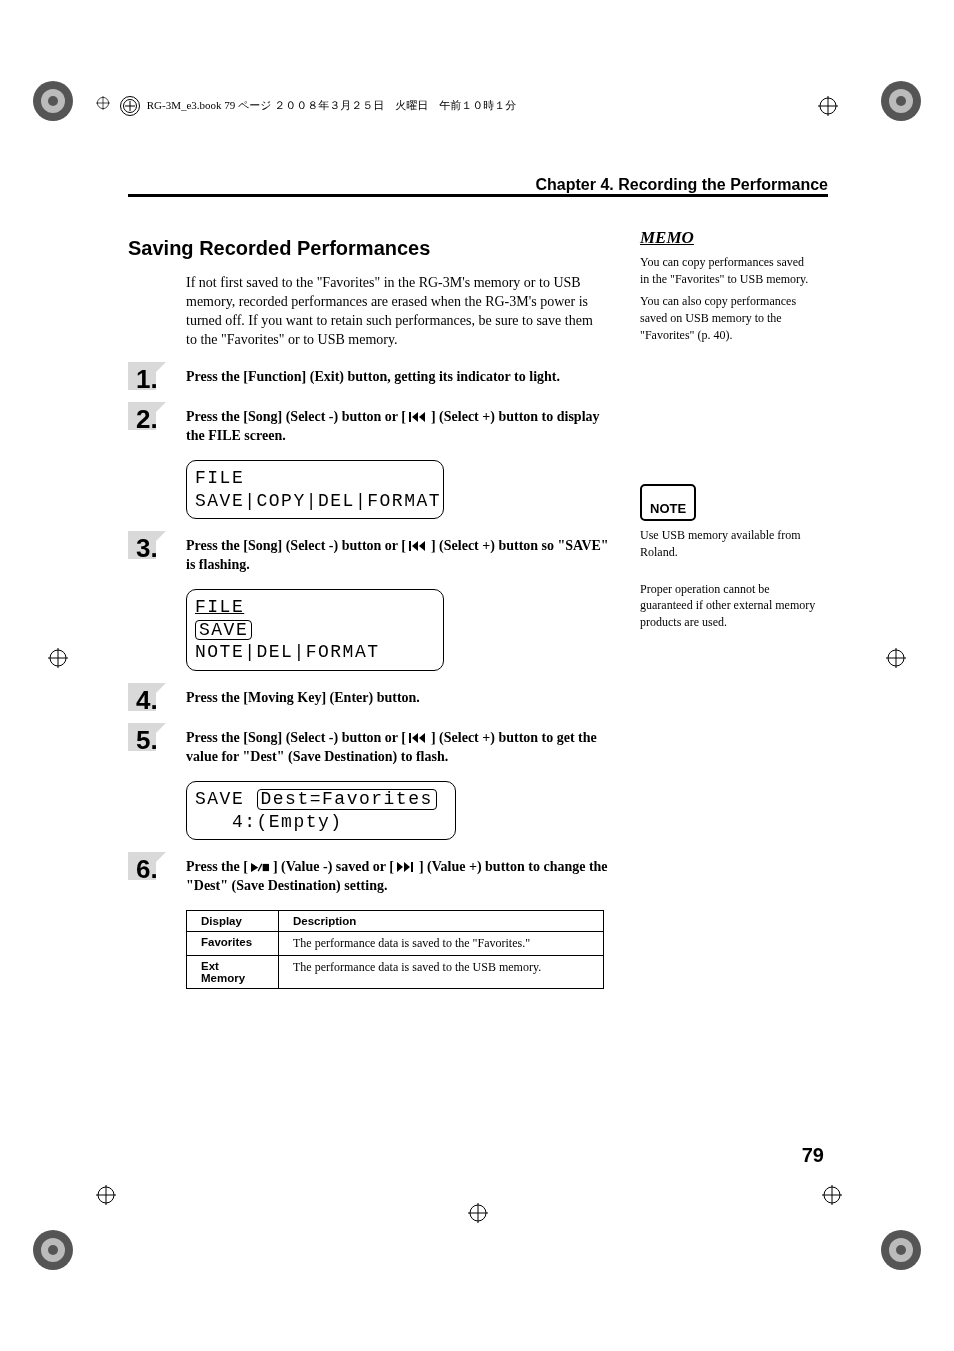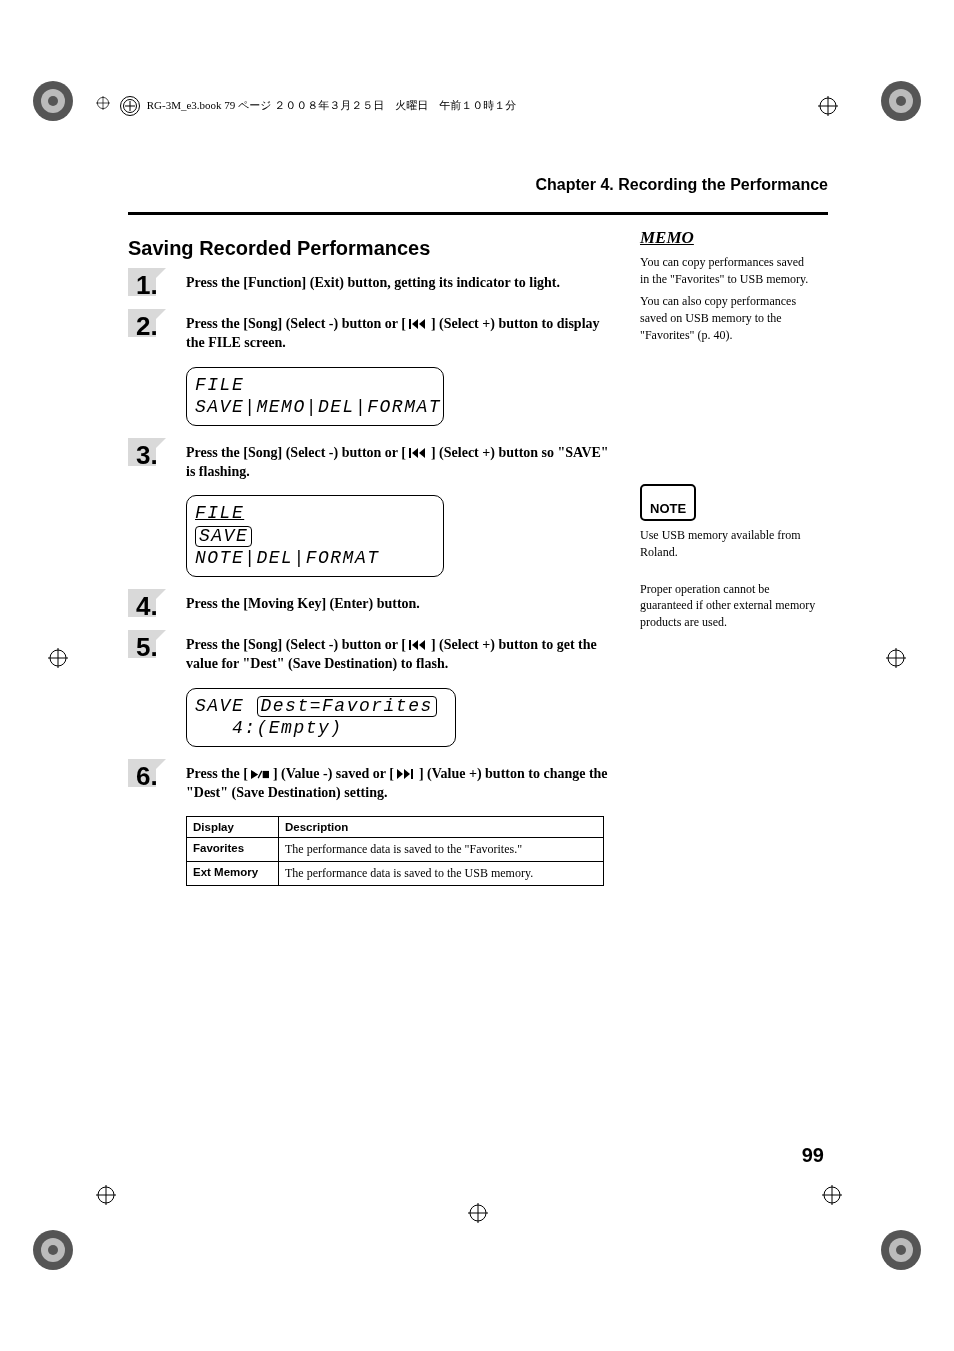--- a/index.html
+++ b/index.html
@@ -66,22 +66,22 @@
     left: 128px;
     width: 700px;
   }
   .chapter-title {
     font-family: Arial, Helvetica, sans-serif;
     font-weight: bold;
     font-size: 16px;
     text-align: right;
     width: 700px;
     border-bottom: 3px solid #000;
-    padding-bottom: 18px;
-    margin-bottom: 22px;
+    padding-bottom: 0;
+    margin-bottom: 40px;
   }
   .main-title {
     font-family: Liberation Sans, sans-serif;
     font-weight: 900;
     font-size: 20px;
     margin: 0 0 14px 0;
   }
   .intro {
     font-size: 14px;
     line-height: 1.35;
@@ -131,21 +131,20 @@
     margin-top: 10px;
     margin-bottom: 18px;
     border: 1.5px solid #000;
     border-radius: 10px;
     width: 240px;
     padding: 6px 8px 6px 8px;
     font-family: "Courier New", monospace;
     font-size: 18px;
     letter-spacing: 1.5px;
     line-height: 1.25;
-    font-style: italic;
   }
   .lcd-box.wide { width: 252px; }
   .lcd-inner-box {
     display: inline-block;
     border: 1.5px solid #000;
     border-radius: 4px;
     padding: 0 3px;
     line-height: 1.05;
     margin-right: 2px;
   }
@@ -163,21 +162,21 @@
   table.dest {
     border-collapse: collapse;
     margin-left: 58px;
     margin-top: 12px;
     width: 418px;
     font-size: 12px;
     table-layout: fixed;
   }
   table.dest th, table.dest td {
     border: 1px solid #000;
-    padding: 4px 6px;
+    padding: 4px 14px;
     text-align: left;
     vertical-align: top;
   }
   table.dest th {
     font-family: Arial, Helvetica, sans-serif;
     font-weight: bold;
     font-size: 11.5px;
     background: #fff;
   }
   table.dest col.col1 { width: 92px; }
@@ -321,20 +320,21 @@
 <div class="header-line">
   <span class="header-icon"><span class="plus"></span></span>
   <span>RG-3M_e3.book  79 ページ  ２００８年３月２５日　火曜日　午前１０時１分</span>
 </div>
 
 <div class="content">
   <div class="chapter-title">Chapter 4. Recording the Performance</div>
 
   <h1 class="main-title">Saving Recorded Performances</h1>
 
+  <div class="intro">If not first saved to the "Favorites" in the RG-3M's memory or to USB memory, recorded performances are erased when the RG-3M's power is turned off. If you want to retain such performances, be sure to save them to the "Favorites" or to USB memory.</div>
 
   <div class="step">
     <div class="step-num-box"></div>
     <div class="step-num">1.</div>
     <div class="step-text">
       <span>Press the [Function] (Exit) button, getting its indicator to light.</span>
     </div>
   </div>
 
   <div class="step" style="margin-top:22px;">
@@ -348,21 +348,21 @@
             <polygon points="9,0 3,5 9,10" fill="#000"></polygon>
             <polygon points="16,0 10,5 16,10" fill="#000"></polygon>
           </svg>
       </span>
       <span>] (Select +) button to display the FILE screen.</span>
     </div>
   </div>
 
   <div class="lcd-box">
     <div>FILE</div>
-    <div>SAVE|MEMO|DEL|FORMAT</div>
+    <div>SAVE|COPY|DEL|FORMAT</div>
   </div>
 
   <div class="step">
     <div class="step-num-box"></div>
     <div class="step-num">3.</div>
     <div class="step-text">
       <span>Press the [Song] (Select -) button or [</span>
       <span class="inline-icon">
         <svg viewBox="0 0 18 10">
             <rect x="0" y="0" width="2" height="10" fill="#000"></rect>
@@ -462,13 +462,13 @@
     <div style="margin-top:6px;">You can also copy performances saved on USB memory to the "Favorites" (p. 40).</div>
   </div>
 
   <div class="sidebar-block" style="margin-top:140px;">
     <span class="note-label">NOTE</span>
     <div>Use USB memory available from Roland.</div>
     <div style="margin-top:20px;">Proper operation cannot be guaranteed if other external memory products are used.</div>
   </div>
 </div>
 
-<div class="page-number">99</div>
+<div class="page-number">79</div>
 
 </body></html>

